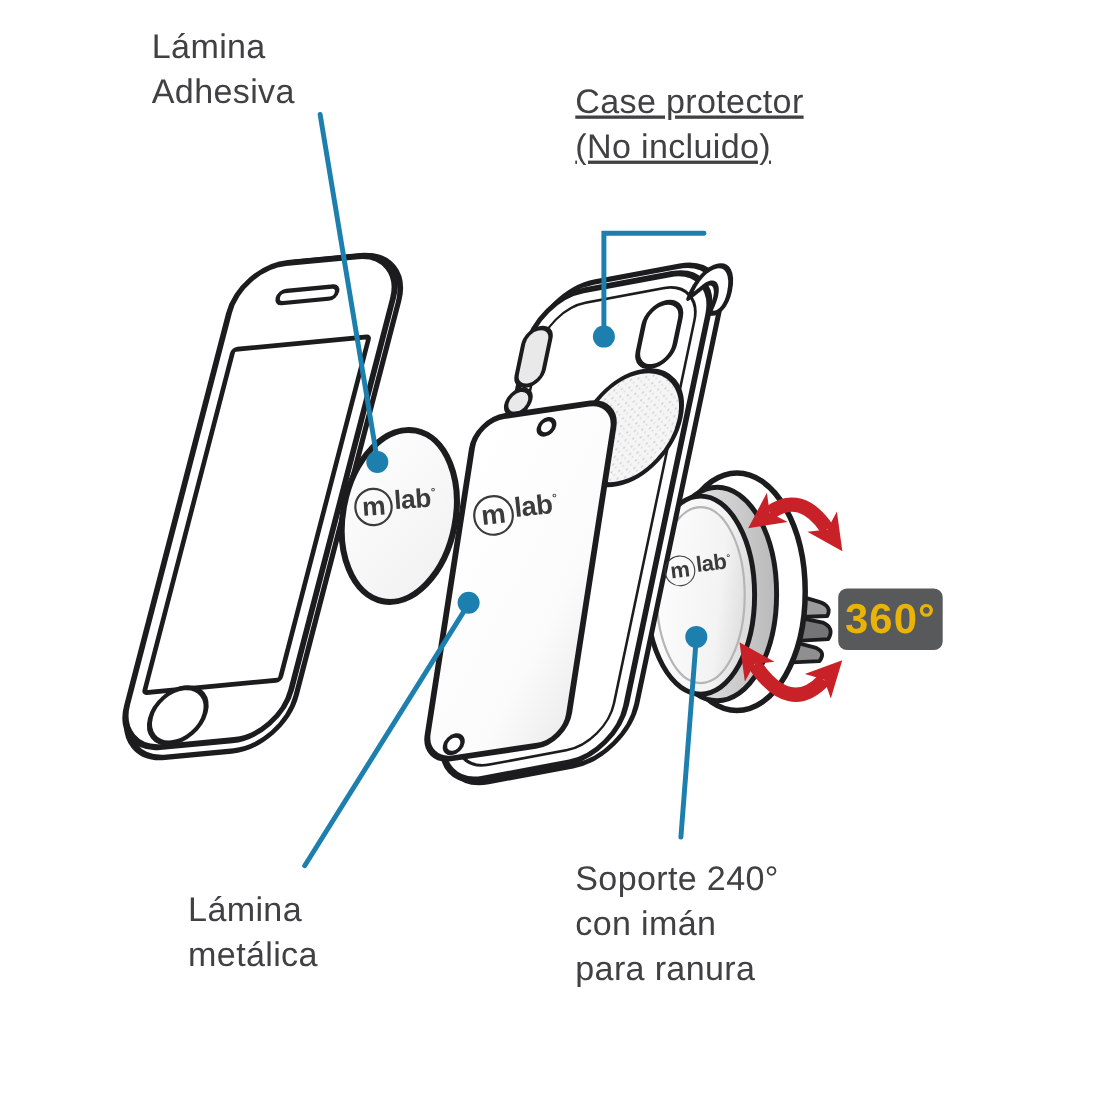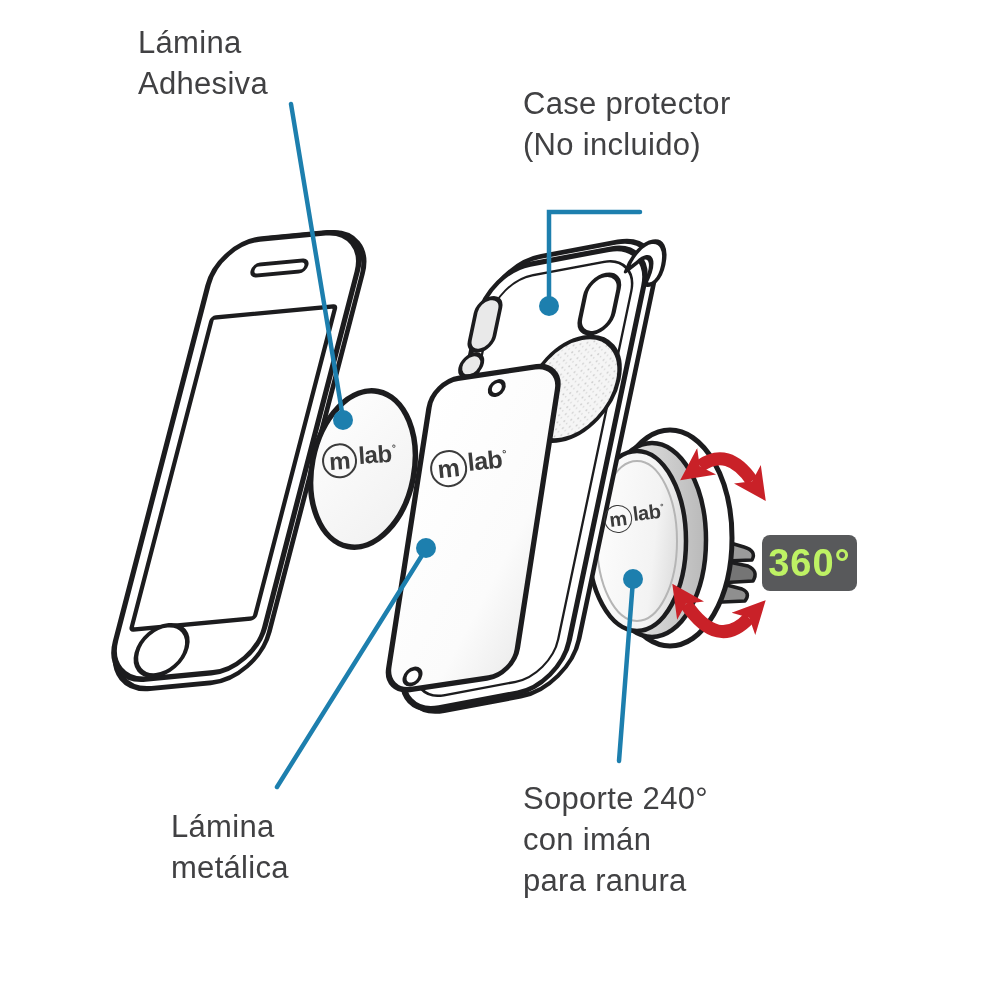--- a/index.html
+++ b/index.html
@@ -25,32 +25,32 @@
   .diagram-label{
     position:absolute;
     white-space:pre-line;
     font-size:31px;
     line-height:41px;
     letter-spacing:.3px;
     color:var(--text-color);
     font-weight:400;
   }
   #label-adhesive{left:138px;top:22px;}
-  #label-case{left:523px;top:83px;}
+  #label-case{left:523px;top:72px;text-decoration:underline;}
   #label-metal{left:171px;top:806px;}
   #label-mount{left:523px;top:778px;}
 
   .badge{
     position:absolute;
     left:762px;top:535px;
     width:95px;height:56px;
     background:var(--badge-bg);
     border-radius:8px;
     display:flex;align-items:center;justify-content:center;
-    color:#bef264;
+    color:#eab308;
     font-size:38px;
     font-weight:700;
     letter-spacing:1px;
   }
 
   .mlab{
     position:absolute;
     display:inline-flex;
     align-items:baseline;
     color:var(--logo-color);

